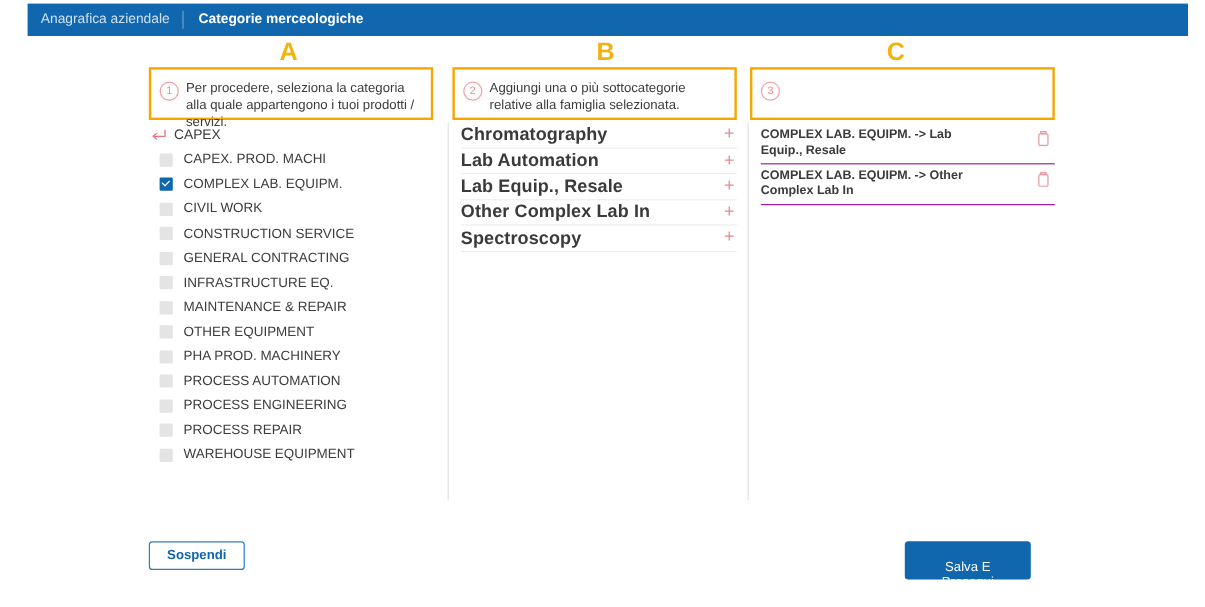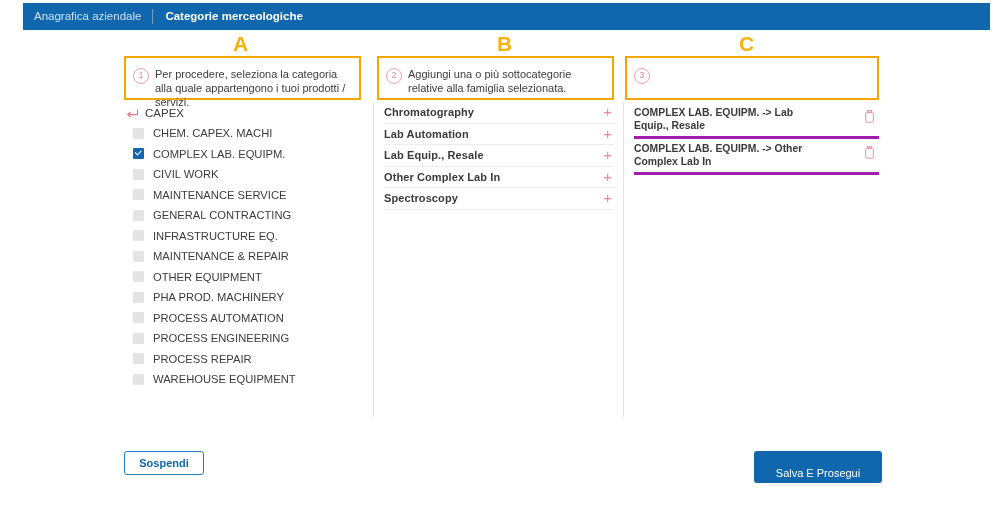--- a/index.html
+++ b/index.html
@@ -170,21 +170,21 @@
     width: 230px;
   }
   .sub-row {
     display: flex;
     align-items: center;
     justify-content: space-between;
     height: 20.5px;
     border-bottom: 1px solid #ededed;
   }
   .sub-label {
-    font-size: 11px;
+    font-size: 15px;
     font-weight: bold;
     color: #3a3a3a;
     letter-spacing: 0.1px;
   }
   .plus-icon {
     color: #e98a94;
     font-size: 15px;
     line-height: 10px;
     padding-right: 2px;
     font-weight: 400;
@@ -194,21 +194,21 @@
   #col-right {
     position: absolute;
     left: 634px;
     top: 103px;
     width: 245px;
   }
   .added-row {
     display: flex;
     align-items: flex-start;
     justify-content: space-between;
-    border-bottom: 3px solid #a21caf;
+    border-bottom: 1px solid #a21caf;
     padding: 3px 0 4px 0;
     min-height: 26px;
   }
   .added-label {
     font-size: 10.4px;
     font-weight: bold;
     color: #3a3a3a;
     line-height: 13px;
     max-width: 190px;
   }
@@ -232,21 +232,21 @@
     font-size: 11px;
     font-weight: bold;
     font-family: "Liberation Sans", sans-serif;
     cursor: pointer;
     padding: 0;
   }
   #btn-salva {
     position: absolute;
     left: 754px;
     top: 451px;
-    width: 128px;
+    width: 105px;
     height: 23px;
     border: none;
     border-radius: 3px;
     background: #1167ad;
     color: #ffffff;
     font-size: 11px;
     font-family: "Liberation Sans", sans-serif;
     cursor: pointer;
     padding: 16px;
   }
@@ -285,33 +285,33 @@
       <svg width="13" height="13" viewBox="0 0 13 13">
         <path d="M11.5 2.2 L11.5 7.6 L2.2 7.6" fill="none" stroke="#e8737f" stroke-width="1.1"></path>
         <path d="M4.7 5.0 L1.7 7.6 L4.7 10.2" fill="none" stroke="#e8737f" stroke-width="1.1"></path>
       </svg>
     </span>
     <span id="capex-label">CAPEX</span>
   </div>
   <div id="cat-list">
       <div class="cat-row">
         <span class="cbox"></span>
-        <span class="cat-label">CHEM. CAPEX. MACHI</span>
+        <span class="cat-label">CAPEX. PROD. MACHI</span>
       </div>
       <div class="cat-row">
         <span class="cbox checked"></span>
         <span class="cat-label">COMPLEX LAB. EQUIPM.</span>
       </div>
       <div class="cat-row">
         <span class="cbox"></span>
         <span class="cat-label">CIVIL WORK</span>
       </div>
       <div class="cat-row">
         <span class="cbox"></span>
-        <span class="cat-label">MAINTENANCE SERVICE</span>
+        <span class="cat-label">CONSTRUCTION SERVICE</span>
       </div>
       <div class="cat-row">
         <span class="cbox"></span>
         <span class="cat-label">GENERAL CONTRACTING</span>
       </div>
       <div class="cat-row">
         <span class="cbox"></span>
         <span class="cat-label">INFRASTRUCTURE EQ.</span>
       </div>
       <div class="cat-row">

